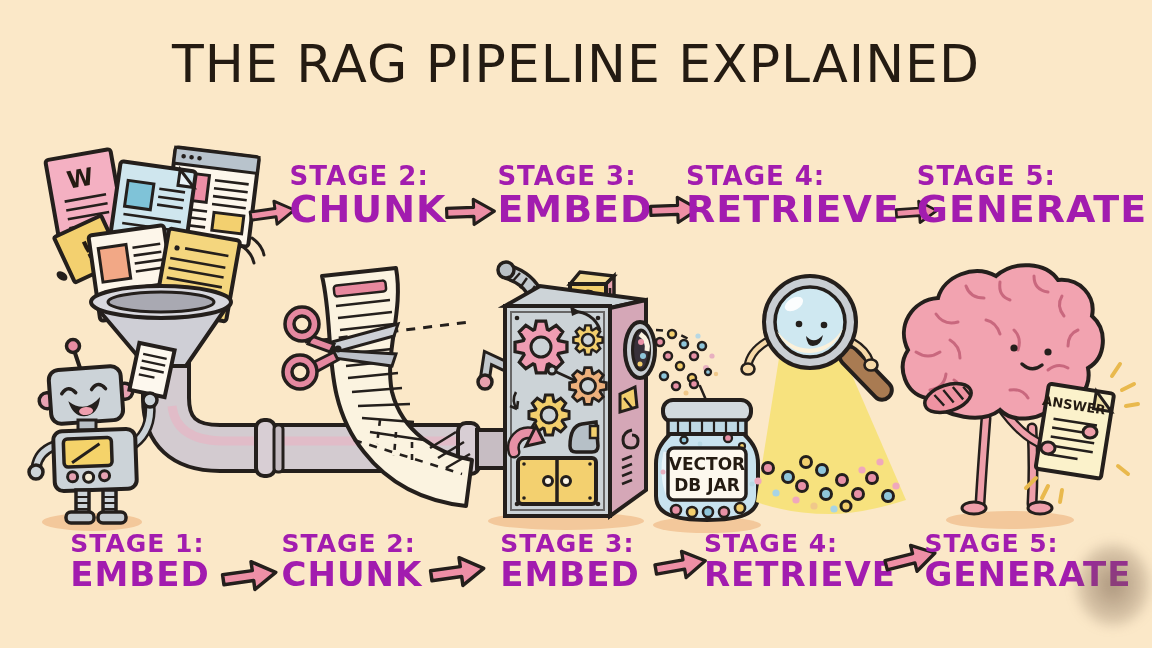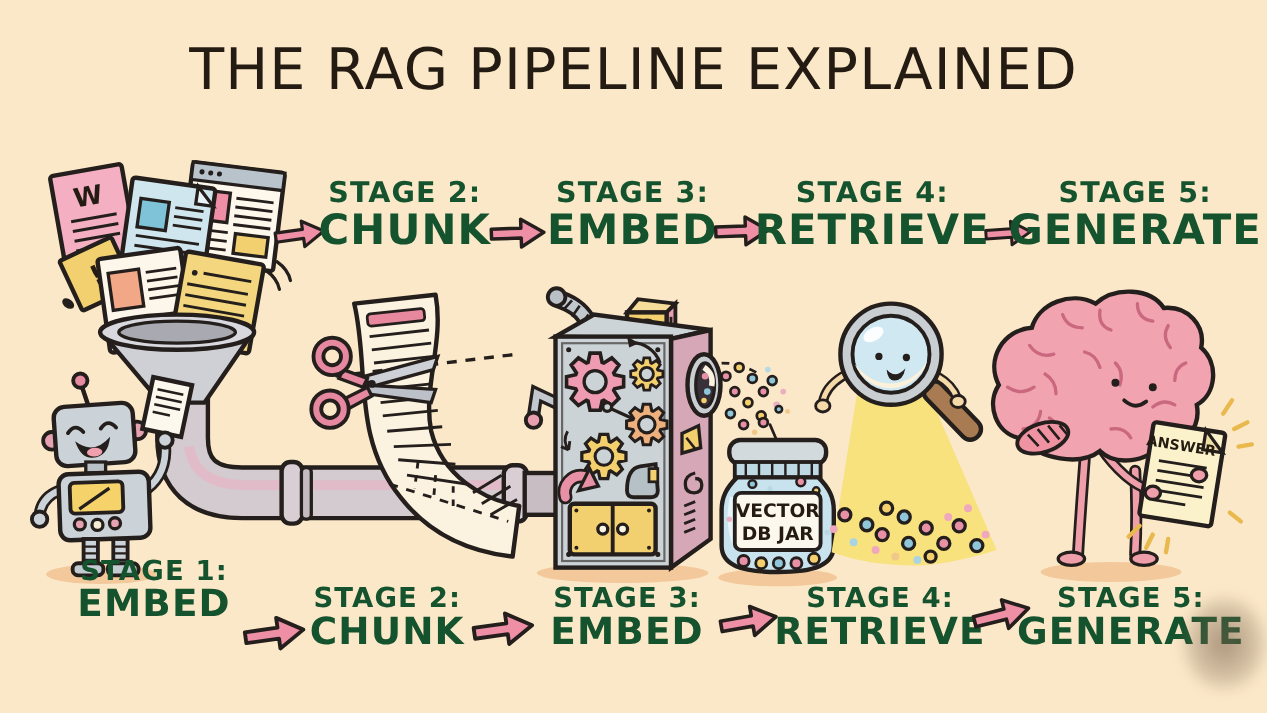--- a/index.html
+++ b/index.html
@@ -1,22 +1,22 @@
 <!DOCTYPE html>
 <html><head>
 <meta charset="utf-8">
 <style>
   html,body{margin:0;padding:0;background:#fbe8c8;}
   .canvas{position:relative;width:1152px;height:648px;overflow:hidden;
           background:#fbe8c8;font-family:"DejaVu Sans","Liberation Sans",sans-serif;}
   .scene{position:absolute;left:0;top:0;width:1152px;height:648px;}
   .title{position:absolute;left:50%;top:34px;transform:translateX(-50%);
          font-size:52px;font-weight:400;letter-spacing:1px;color:#241b12;white-space:nowrap;}
-  .stage-block{position:absolute;transform:translateX(-50%);text-align:center;
-               color:#14532d;line-height:1.05;white-space:nowrap;}
+  .stage-block{position:absolute;transform:translateX(-50%);
+               color:#a21caf;line-height:1.05;white-space:nowrap;}
   .stage-block .s1{display:block;font-weight:700;letter-spacing:1px;}
   .stage-block .s2{display:block;font-weight:700;letter-spacing:1px;}
   .row-top .s1{font-size:26px;} .row-top .s2{font-size:38px;}
   .row-bottom .s1{font-size:25px;} .row-bottom .s2{font-size:34px;}
   .arrow{position:absolute;}
   svg text{font-family:"DejaVu Sans","Liberation Sans",sans-serif;font-weight:700;fill:#241b12;}
   .smudge{position:absolute;left:1076px;top:544px;width:74px;height:82px;border-radius:50%;
           background:radial-gradient(rgba(118,94,74,.6),rgba(118,94,74,0));filter:blur(6px);}
 </style>
 </head>
@@ -383,21 +383,21 @@
       <span class="s2">RETRIEVE</span>
     </div>
 <svg class="arrow" style="left:894px;top:196px;transform:rotate(-4deg)" width="46" height="32" viewBox="0 0 60 40">
       <path d="M3,15 L33,15 L33,6 L56,20 L33,34 L33,25 L3,25 Z" stroke="#241f1c" stroke-width="3.5" stroke-linejoin="round" fill="#ee8fa6"></path>
     </svg>
 <div class="stage-block row-top" style="left:1032px;top:163px">
       <span class="s1">STAGE 5:</span>
       <span class="s2">GENERATE</span>
     </div>
 
-<div class="stage-block row-bottom" style="left:140px;top:506px">
+<div class="stage-block row-bottom" style="left:140px;top:531px">
       <span class="s1">STAGE 1:</span>
       <span class="s2">EMBED</span>
     </div>
 <svg class="arrow" style="left:220px;top:556px;transform:rotate(-8deg)" width="60" height="40" viewBox="0 0 60 40">
       <path d="M3,15 L33,15 L33,6 L56,20 L33,34 L33,25 L3,25 Z" stroke="#241f1c" stroke-width="3.5" stroke-linejoin="round" fill="#ee8fa6"></path>
     </svg>
 <div class="stage-block row-bottom" style="left:352px;top:531px">
       <span class="s1">STAGE 2:</span>
       <span class="s2">CHUNK</span>
     </div>

